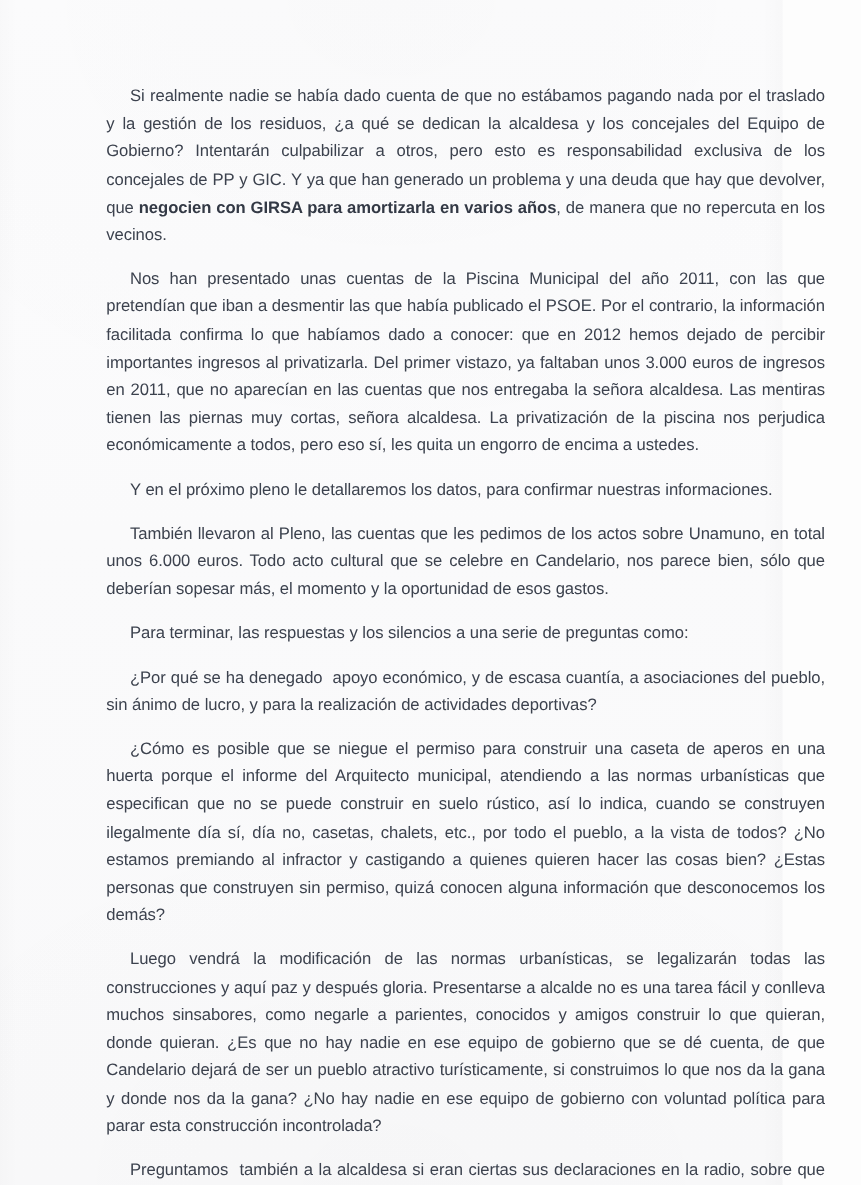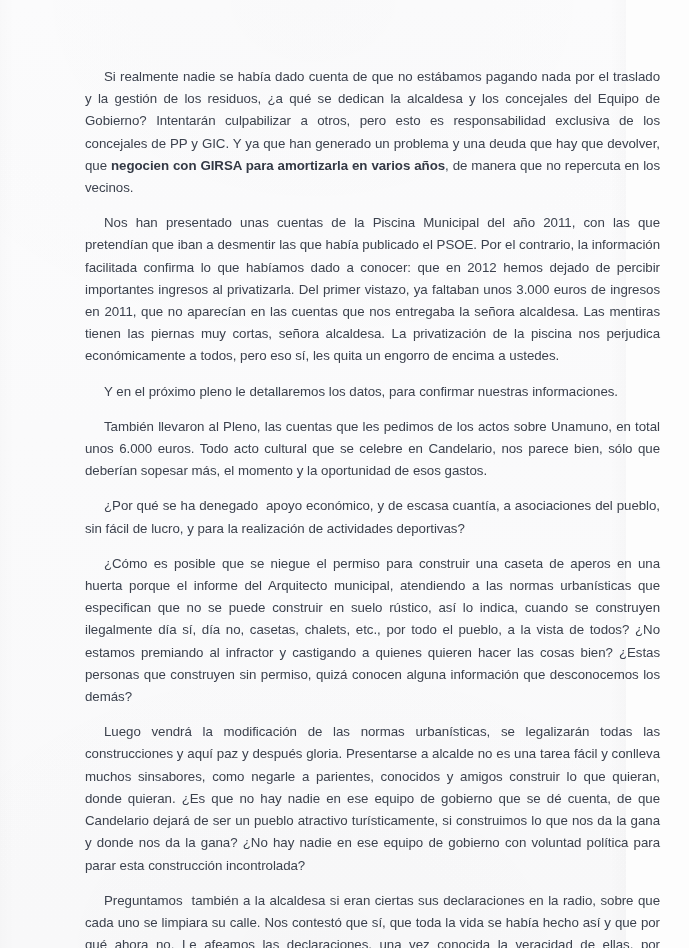--- a/index.html
+++ b/index.html
@@ -71,18 +71,19 @@
 <body>
 
 <div class="page">
   <div class="scan-noise"></div>
 
   <div class="doc-body">
     <p class="para"><span class="keepspace">Si realmente nadie se había dado cuenta de que no estábamos pagando nada por el traslado y la gestión de los residuos, ¿a qué se dedican la alcaldesa y los concejales del Equipo de Gobierno? Intentarán culpabilizar a otros, pero esto es responsabilidad exclusiva de los concejales de PP y GIC. Y ya que han generado un problema y una deuda que hay que devolver, que </span><strong class="keepspace">negocien con GIRSA para amortizarla en varios años</strong><span class="keepspace">, de manera que no repercuta en los vecinos.</span></p>
     <p class="para"><span class="keepspace">Nos han presentado unas cuentas de la Piscina Municipal del año 2011, con las que pretendían que iban a desmentir las que había publicado el PSOE. Por el contrario, la información facilitada confirma lo que habíamos dado a conocer: que en 2012 hemos dejado de percibir importantes ingresos al privatizarla. Del primer vistazo, ya faltaban unos 3.000 euros de ingresos en 2011, que no aparecían en las cuentas que nos entregaba la señora alcaldesa. Las mentiras tienen las piernas muy cortas, señora alcaldesa. La privatización de la piscina nos perjudica económicamente a todos, pero eso sí, les quita un engorro de encima a ustedes.</span></p>
     <p class="para"><span class="keepspace">Y en el próximo pleno le detallaremos los datos, para confirmar nuestras informaciones.</span></p>
     <p class="para"><span class="keepspace">También llevaron al Pleno, las cuentas que les pedimos de los actos sobre Unamuno, en total unos 6.000 euros. Todo acto cultural que se celebre en Candelario, nos parece bien, sólo que deberían sopesar más, el momento y la oportunidad de esos gastos.</span></p>
-    <p class="para"><span class="keepspace">¿Por qué se ha denegado  apoyo económico, y de escasa cuantía, a asociaciones del pueblo, sin fácil de lucro, y para la realización de actividades deportivas?</span></p>
+    <p class="para"><span class="keepspace">Para terminar, las respuestas y los silencios a una serie de preguntas como:</span></p>
+    <p class="para"><span class="keepspace">¿Por qué se ha denegado  apoyo económico, y de escasa cuantía, a asociaciones del pueblo, sin ánimo de lucro, y para la realización de actividades deportivas?</span></p>
     <p class="para"><span class="keepspace">¿Cómo es posible que se niegue el permiso para construir una caseta de aperos en una huerta porque el informe del Arquitecto municipal, atendiendo a las normas urbanísticas que especifican que no se puede construir en suelo rústico, así lo indica, cuando se construyen ilegalmente día sí, día no, casetas, chalets, etc., por todo el pueblo, a la vista de todos? ¿No estamos premiando al infractor y castigando a quienes quieren hacer las cosas bien? ¿Estas personas que construyen sin permiso, quizá conocen alguna información que desconocemos los demás?</span></p>
     <p class="para"><span class="keepspace">Luego vendrá la modificación de las normas urbanísticas, se legalizarán todas las construcciones y aquí paz y después gloria. Presentarse a alcalde no es una tarea fácil y conlleva muchos sinsabores, como negarle a parientes, conocidos y amigos construir lo que quieran, donde quieran. ¿Es que no hay nadie en ese equipo de gobierno que se dé cuenta, de que Candelario dejará de ser un pueblo atractivo turísticamente, si construimos lo que nos da la gana y donde nos da la gana? ¿No hay nadie en ese equipo de gobierno con voluntad política para parar esta construcción incontrolada?</span></p>
     <p class="para"><span class="keepspace">Preguntamos  también a la alcaldesa si eran ciertas sus declaraciones en la radio, sobre que cada uno se limpiara su calle. Nos contestó que sí, que toda la vida se había hecho así y que por qué ahora no. Le afeamos las declaraciones, una vez conocida la veracidad de ellas, por inoportunas y por insolidarias. Pensamos que la señora alcaldesa olvida o desconoce, que un elevado porcentaje de la población de Candelario es mayor de 65 años, y que bastantes impuestos nos cobran, como para que puntualmente por lo menos, se contrate a operarios que realicen ese trabajo. Al parecer, se pueden utilizar los impuestos para pagar a precio de oro plazas de aparcamiento, cuando la mayoría de los vecinos ni conducen ni tienen coche, pero no se pueden utilizar para limpiar las calles de nieve.</span></p>
   </div>
 </div>
 
 </body></html>

